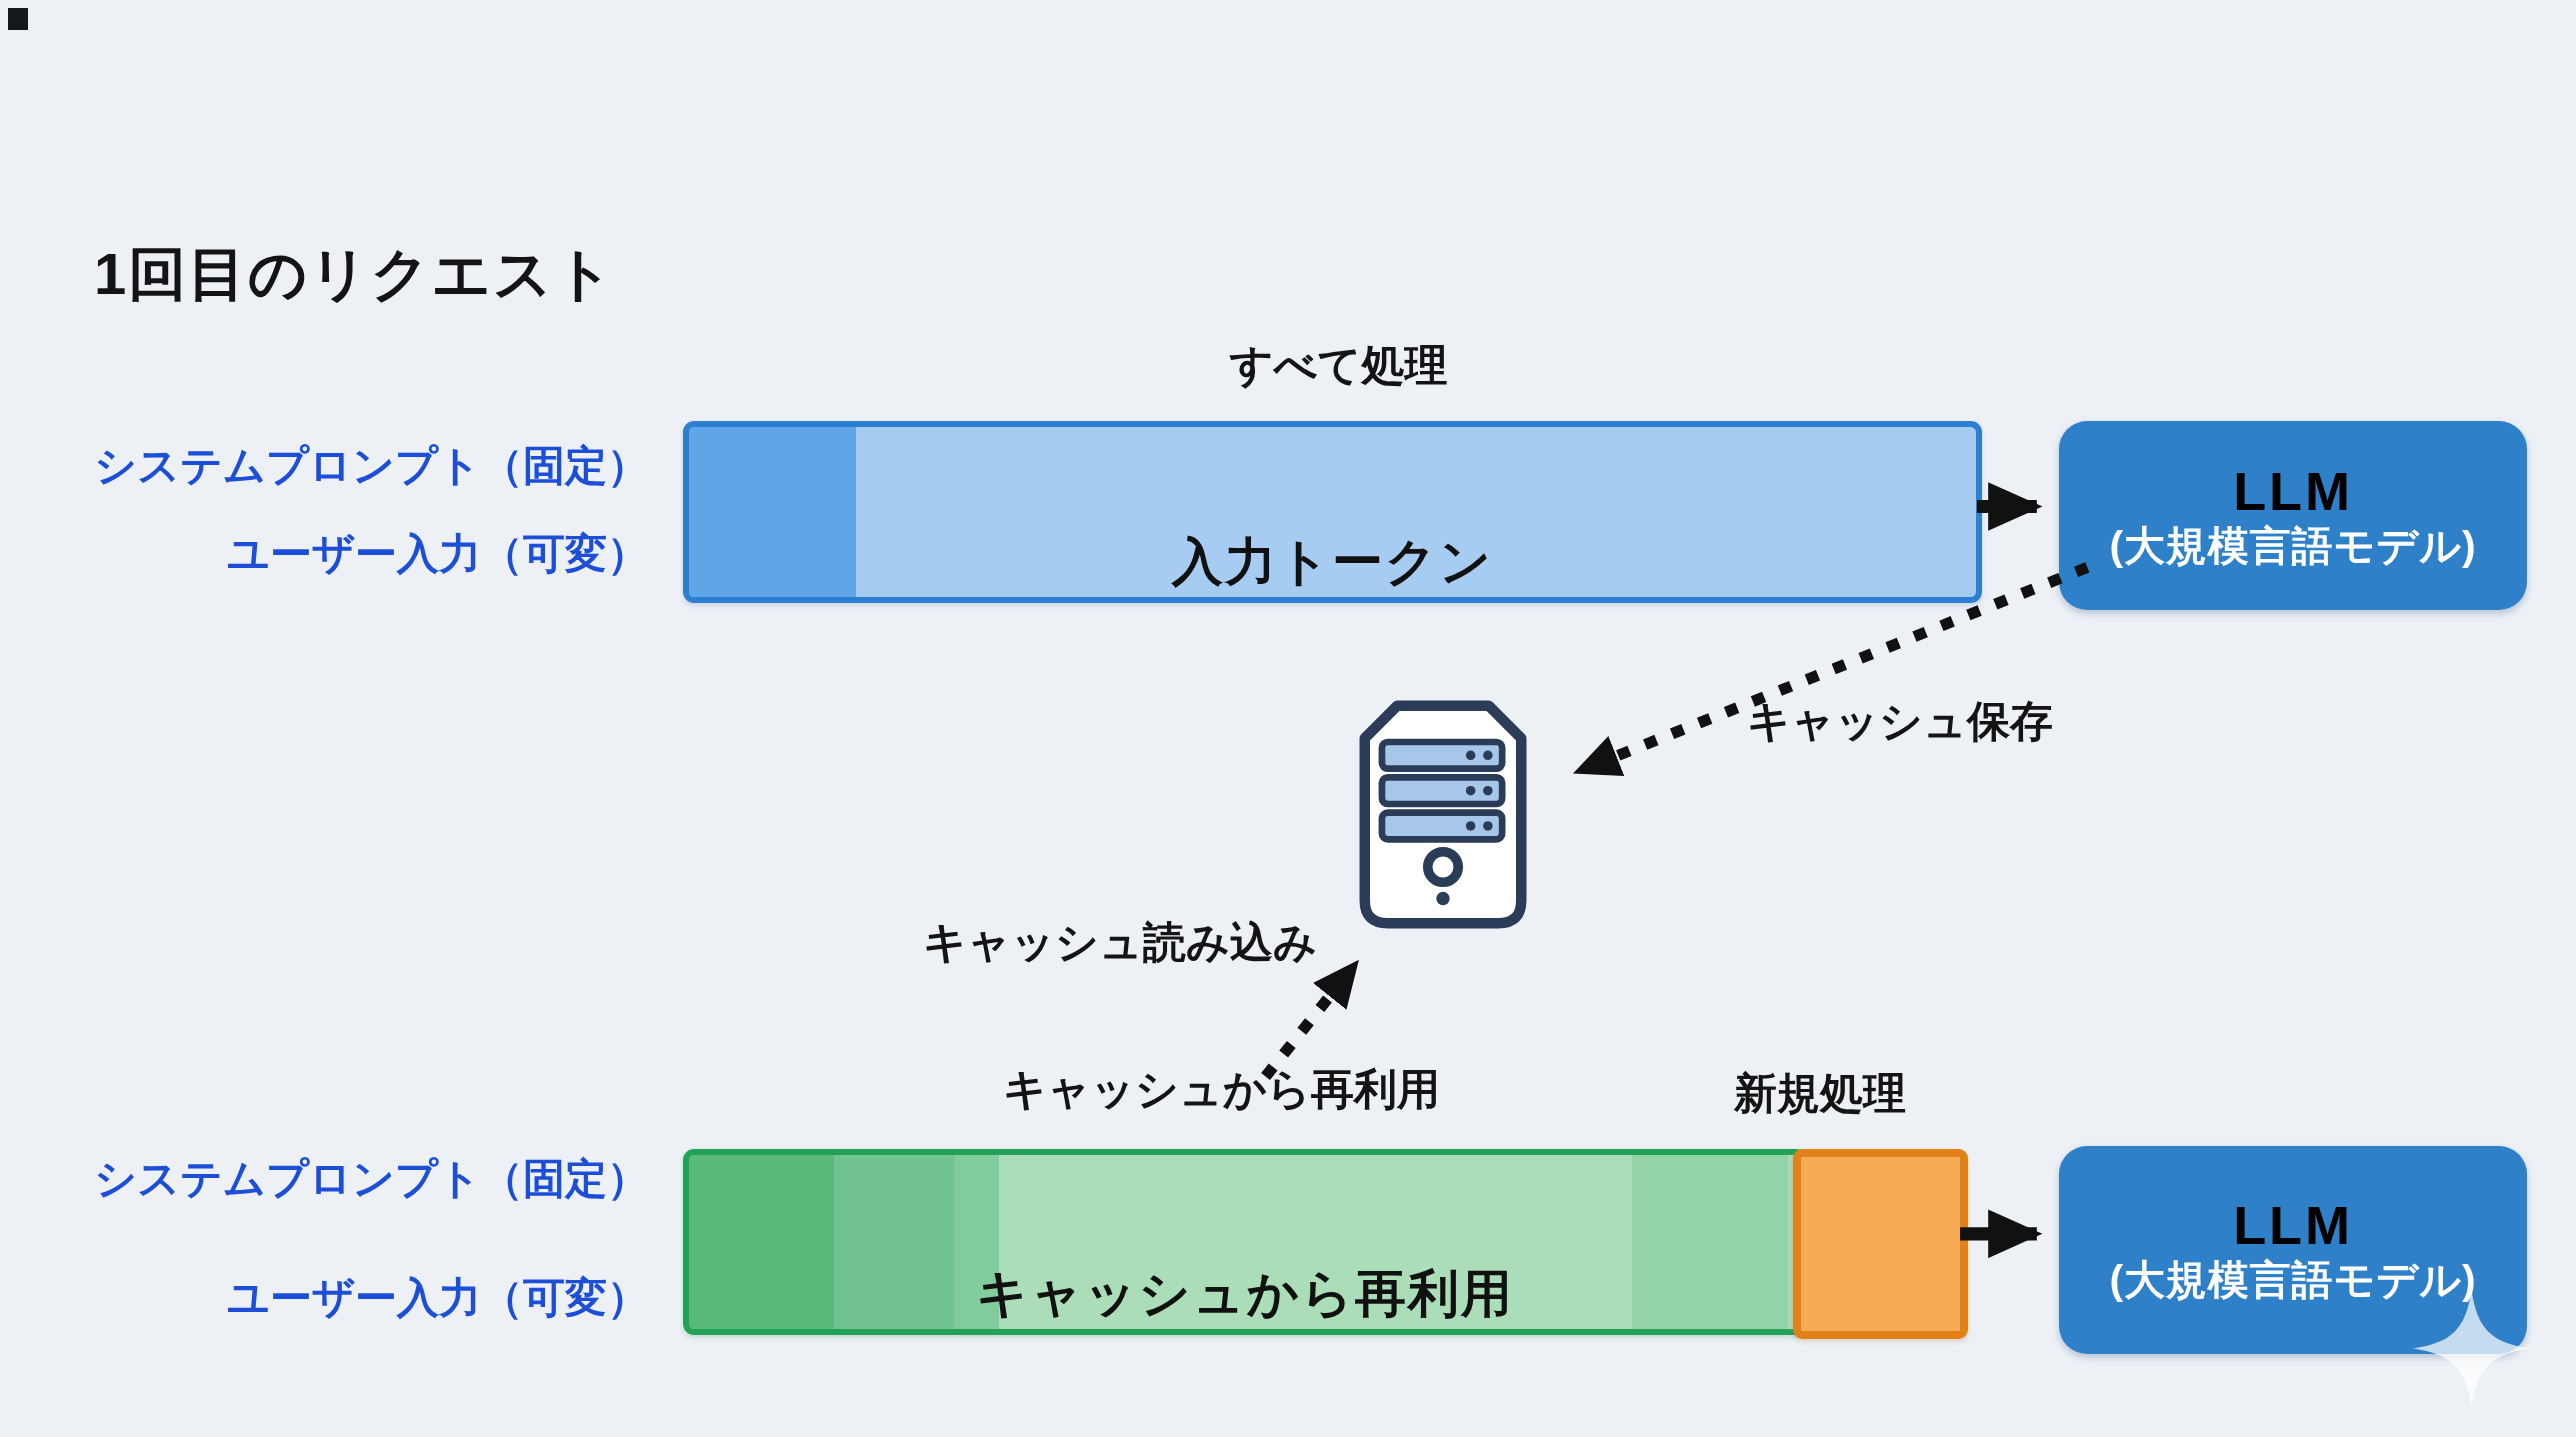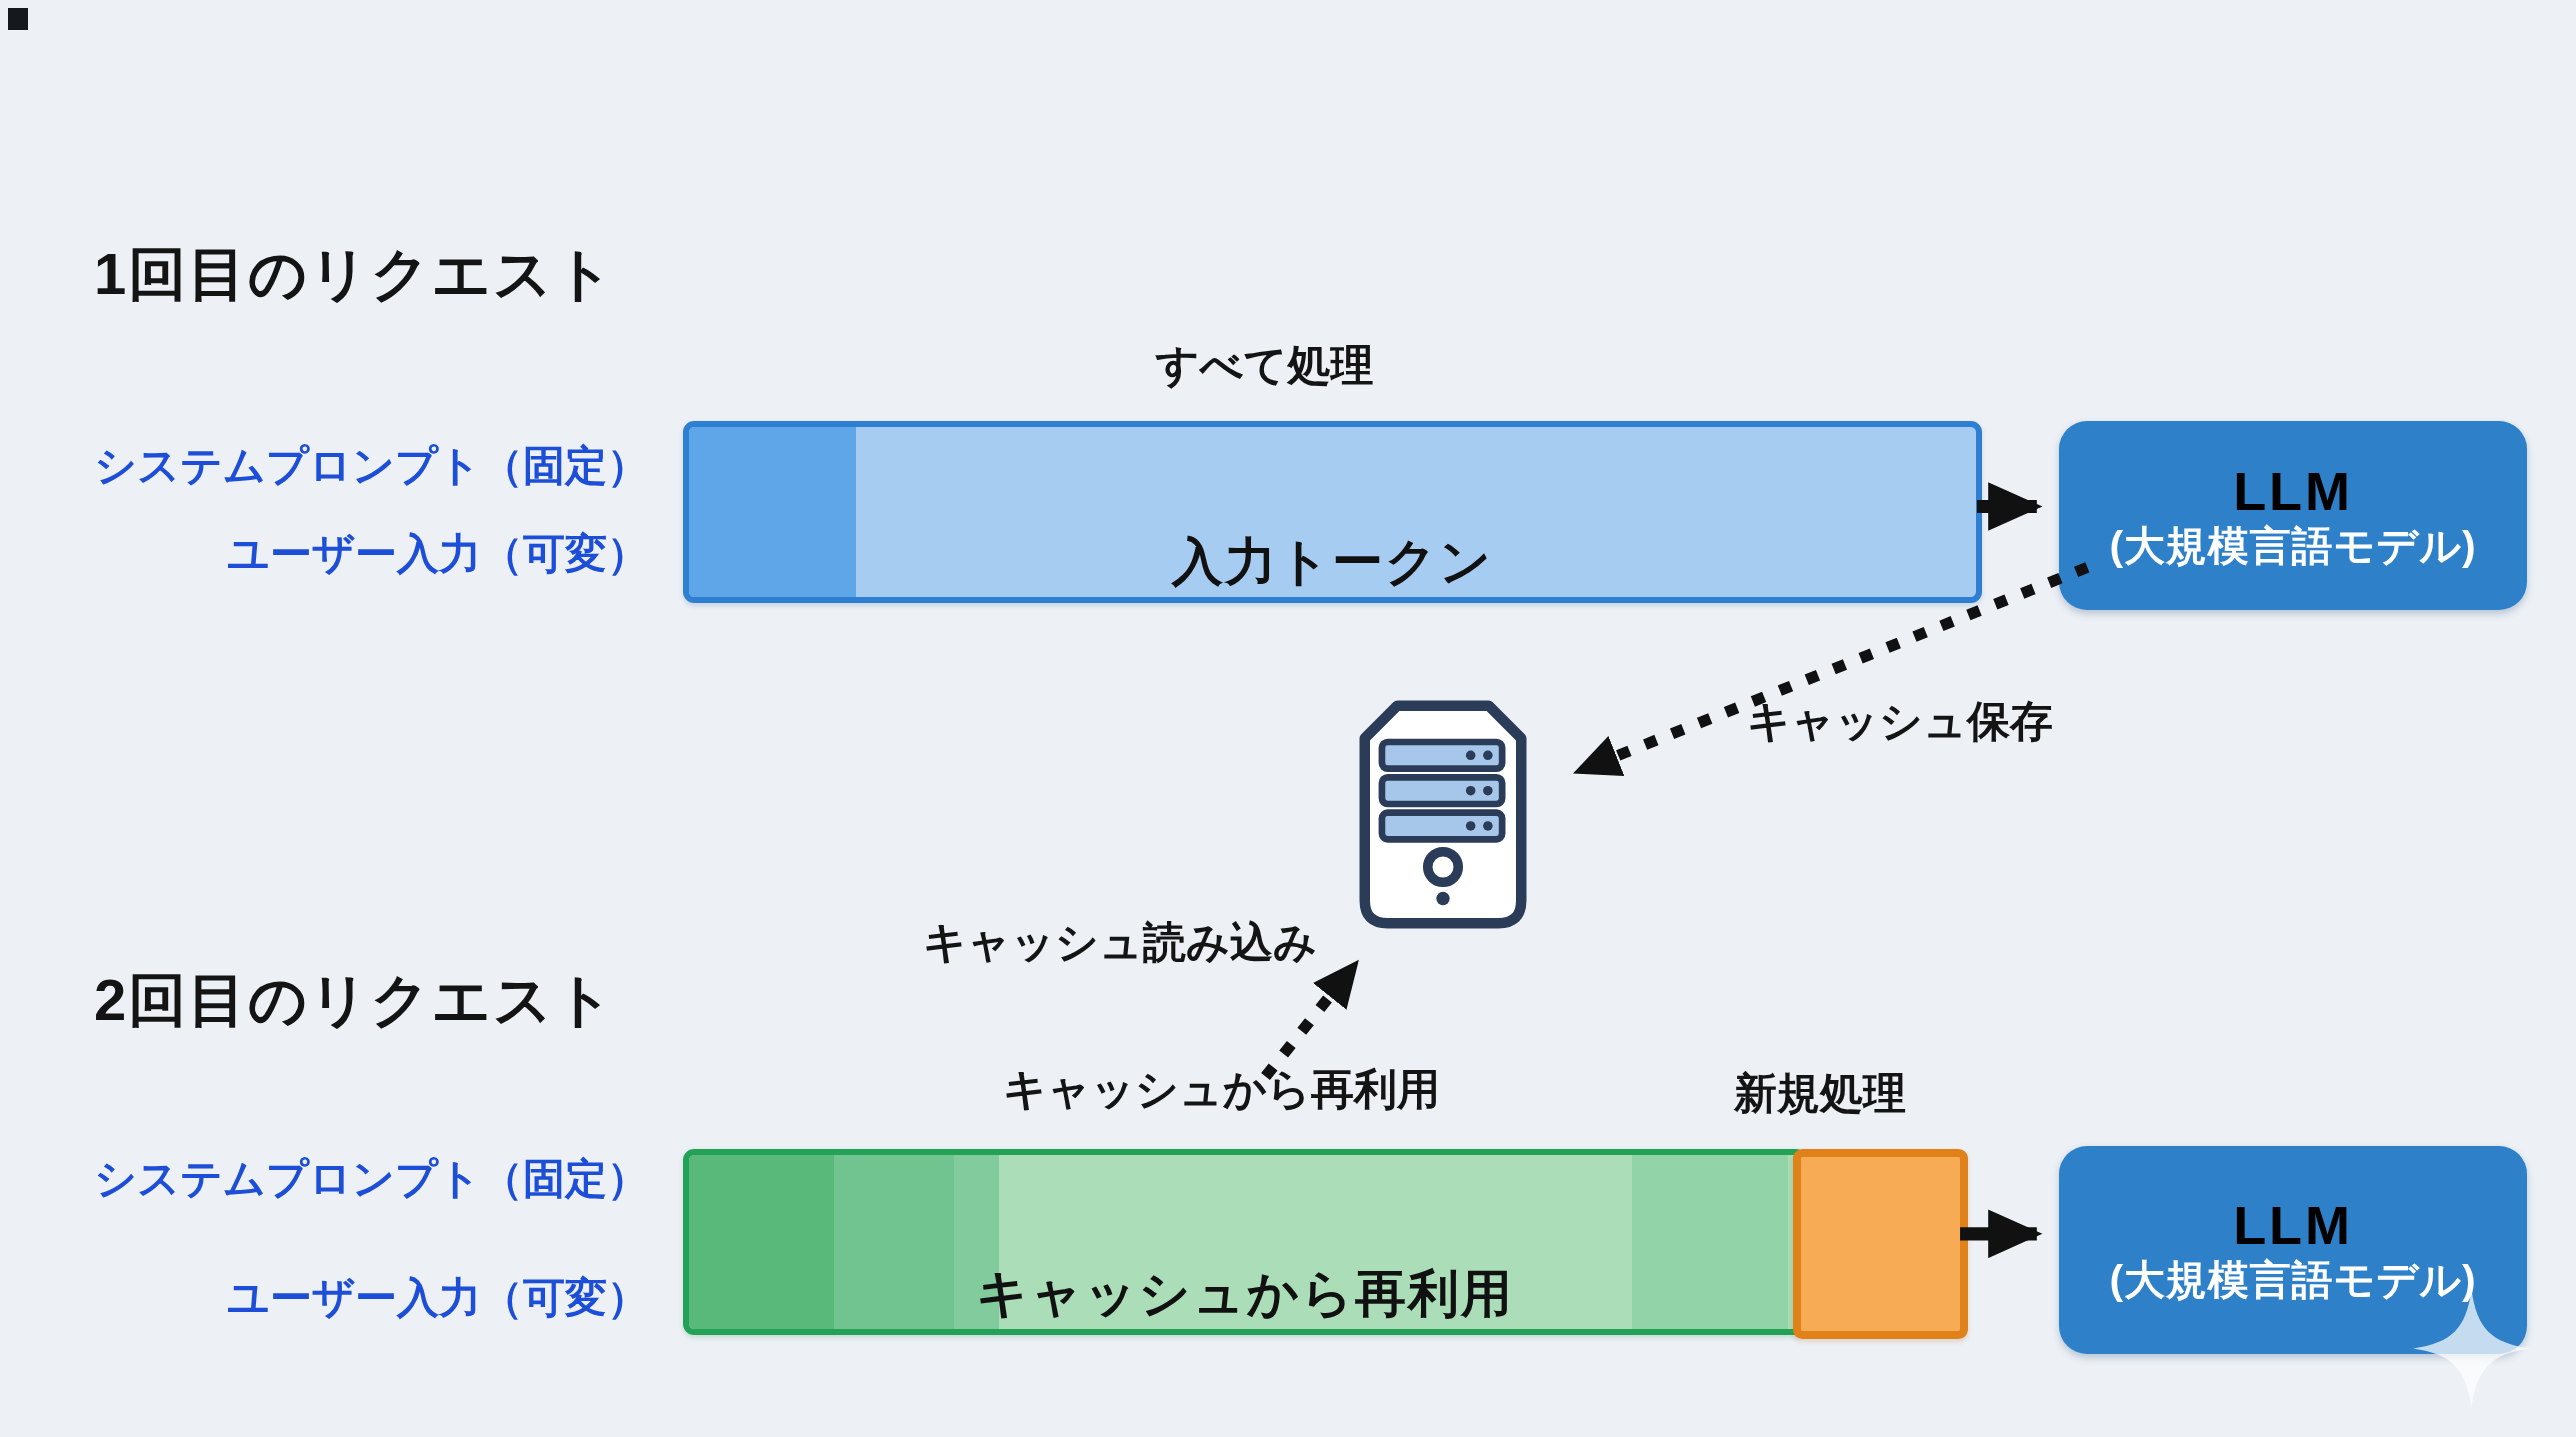--- a/index.html
+++ b/index.html
@@ -25,21 +25,21 @@
     width:562px;text-align:right;
     font-size:42px;font-weight:bold;color:#1d4ed8;white-space:nowrap;
   }
   .side-label.sys1{left:87px;top:438px;}
   .side-label.usr1{left:87px;top:526px;}
   .side-label.sys2{left:87px;top:1151px;}
   .side-label.usr2{left:87px;top:1270px;}
   .annotation{
     font-size:43px;font-weight:bold;color:#141414;white-space:nowrap;
   }
-  .ann-process{left:1124px;top:337px;width:281px;text-align:center;}
+  .ann-process{left:1198px;top:337px;width:281px;text-align:center;}
   .ann-save{left:1747px;top:693px;}
   .ann-load{left:923px;top:914px;}
   .ann-reuse{left:1003px;top:1061px;}
   .ann-new{left:1734px;top:1065px;width:281px;}
 
   
   .bar{
     border-radius:11.2px;display:flex;align-items:flex-end;justify-content:center;
     overflow:hidden;
   }
@@ -120,21 +120,20 @@
     <circle cx="117" cy="58" r="5" fill="#2b3c59"></circle>
       <circle cx="135" cy="58" r="5" fill="#2b3c59"></circle>
     <circle cx="117" cy="95" r="5" fill="#2b3c59"></circle>
       <circle cx="135" cy="95" r="5" fill="#2b3c59"></circle>
     <circle cx="117" cy="132" r="5" fill="#2b3c59"></circle>
       <circle cx="135" cy="132" r="5" fill="#2b3c59"></circle>
     <circle cx="88" cy="175" r="16" fill="#ffffff" stroke="#2b3c59" stroke-width="10"></circle>
     <circle cx="88" cy="208" r="7" fill="#2b3c59"></circle>
   </svg>
 
-  <div class="abs title s2">2回目のリクエスト</div>
   <div class="abs side-label sys2">システムプロンプト（固定）</div>
   <div class="abs side-label usr2">ユーザー入力（可変）</div>
 
   <div class="abs annotation ann-reuse">キャッシュから再利用</div>
   <div class="abs annotation ann-new">新規処理</div>
 
   <div class="abs bar bar-green">
     <div class="seg g1"></div>
     <div class="seg g2"></div>
     <div class="seg g3"></div>

